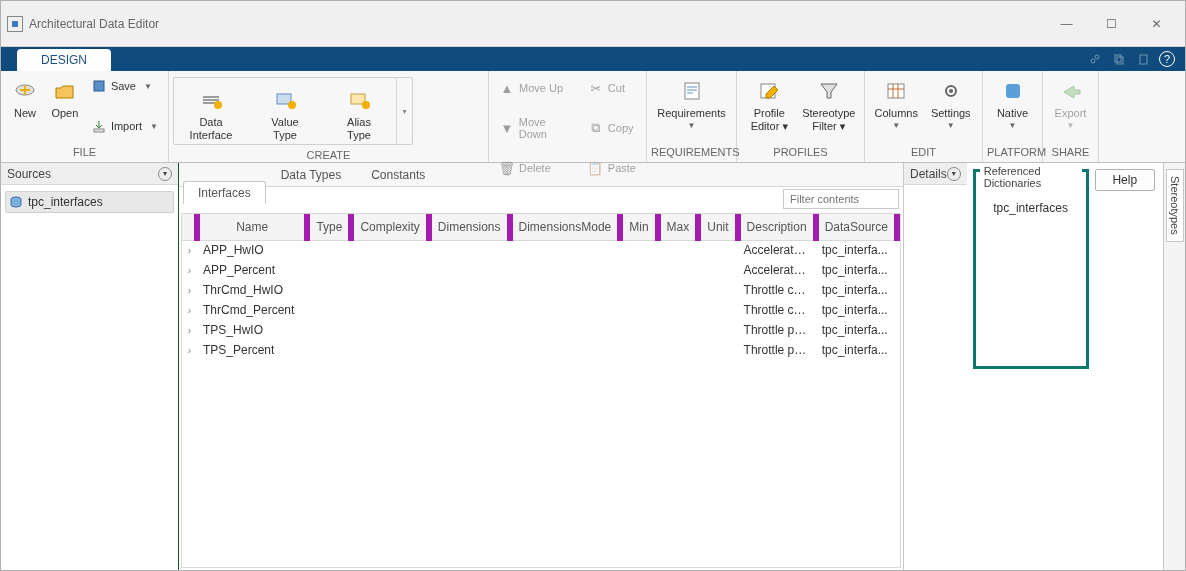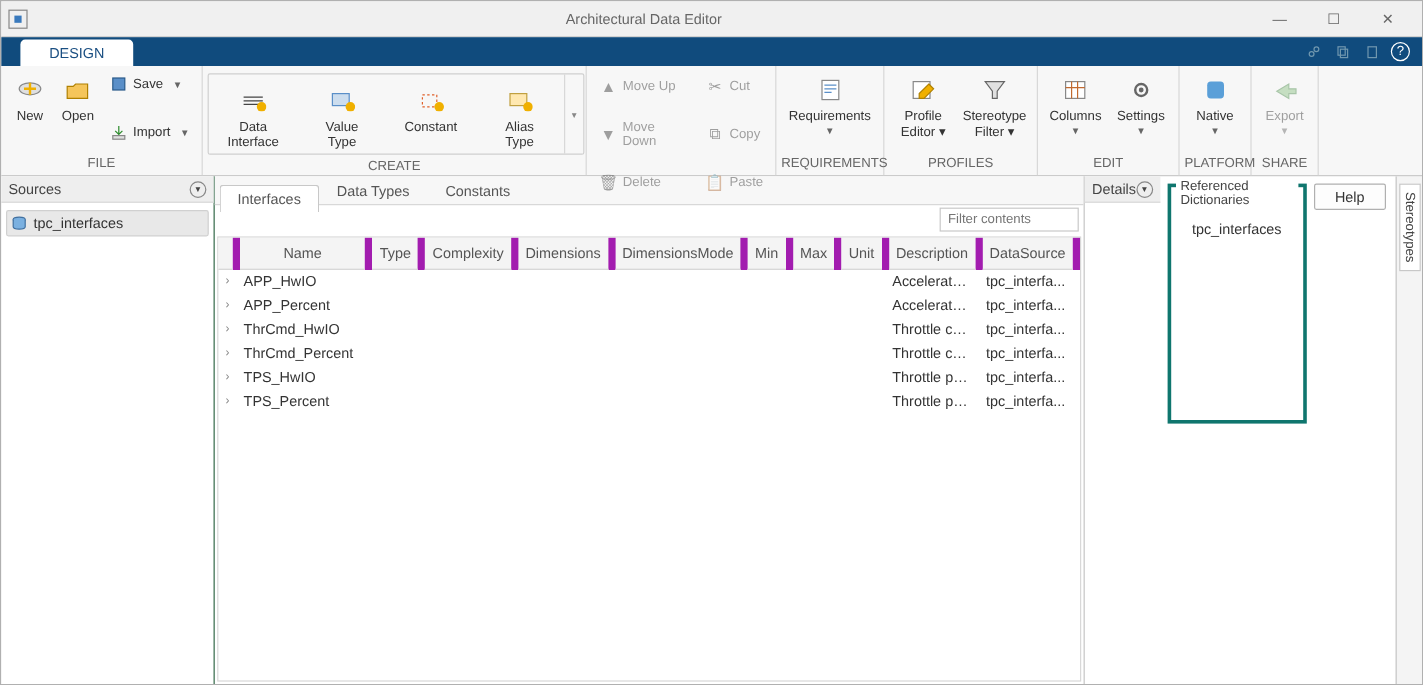--- a/index.html
+++ b/index.html
@@ -1,19 +1,19 @@
 <!DOCTYPE html>
 <html><head>
 <meta charset="utf-8">
 <style>
 * { box-sizing: border-box; margin: 0; padding: 0; font-family: "Segoe UI", Arial, sans-serif; }
 body { width: 1186px; height: 571px; background: #f0f0f0; border: 1px solid #b0b0b0; overflow: hidden; display: flex; flex-direction: column; font-size: 12px; color: #333; }
 
 
-.titlebar { height: 30px; background: #f0f0f0; display: flex; align-items: center; padding: 0 6px; border-bottom: 1px solid #d0d0d0; text-align: center; }
+.titlebar { height: 46px; background: #f0f0f0; display: flex; align-items: center; padding: 0 6px; border-bottom: 1px solid #d0d0d0; }
 .titlebar .icon { width: 16px; height: 16px; border: 1px solid #888; margin-right: 6px; display: flex; align-items: center; justify-content: center; font-size: 10px; }
 .titlebar .title { flex: 1; color: #666; }
 .titlebar .winbtn { width: 45px; height: 100%; display: flex; align-items: center; justify-content: center; color: #666; cursor: default; }
 
 
 .tabstrip { height: 24px; background: #104b7d; position: relative; display: flex; align-items: flex-end; }
 .tabstrip .tab { height: 22px; background: #fff; color: #1b4f82; padding: 0 24px; font-size: 12px; display: flex; align-items: center; border-radius: 4px 4px 0 0; margin-left: 16px; font-weight: 400; }
 .tabstrip .right { position: absolute; right: 10px; top: 0; height: 100%; display: flex; align-items: center; gap: 8px; }
 .tabstrip .right .ticon { width: 16px; height: 16px; display:flex; align-items:center; justify-content:center; opacity: 0.8; }
 .helpcircle { width: 16px; height: 16px; border-radius: 50%; border: 1px solid #fff; color:#fff; font-size:11px; display:flex; align-items:center; justify-content:center; }
@@ -49,21 +49,21 @@
 .panelhdr .sp { flex:1; }
 .panelhdr .circ { width:14px; height:14px; border:1px solid #888; border-radius:50%; display:flex; align-items:center; justify-content:center; font-size:8px; }
 .srclist { padding: 6px 4px; }
 .srcitem { display: flex; align-items: center; height: 22px; padding: 0 2px; background: #e8e8e8; border: 1px solid #d0d0d0; border-radius: 2px; }
 .srcitem .sicon { width:16px; height:16px; margin-right:4px; display:flex; align-items:center; justify-content:center; color:#3a7abd; }
 
 
 .center { flex: 1; display: flex; flex-direction: column; background:#fff; min-width: 0; }
 .subtabs { height: 24px; display: flex; border-bottom: 1px solid #d8d8d8; background: #f7f7f7; padding-left: 4px;}
 .subtab { padding: 0 14px; display: flex; align-items: center; font-size: 12px; color: #555; border: 1px solid transparent; border-bottom: none; cursor: default;}
-.subtab.active { background: #fff; border-color: #c8c8c8; border-radius: 3px 3px 0 0; position:relative; top:7px; }
+.subtab.active { background: #fff; border-color: #c8c8c8; border-radius: 3px 3px 0 0; position:relative; top:18px; }
 .filterrow { height: 26px; display:flex; justify-content:flex-end; padding: 2px 4px; }
 .filterinput { width: 116px; height: 20px; border: 1px solid #c8c8c8; padding: 0 6px; font-size: 11px; color: #888; }
 .tablewrap { flex: 1; overflow: auto; border: 1px solid #d8d8d8; margin: 0 2px 2px 2px; }
 table { border-collapse: collapse; width: 100%; font-size: 12px; }
 th { background: #f4f4f4; border-right: 6px solid #a21caf; border-bottom: 1px solid #d8d8d8; padding: 4px 6px; font-weight: normal; color: #555; height: 26px; white-space: nowrap; text-align:center;}
 th.namecol { text-align: center; width: 150px; }
 td { padding: 2px 6px; height: 20px; white-space: nowrap; overflow: hidden; text-overflow: ellipsis; color: #333; }
 td.chev { width: 14px; color:#888; font-size:10px; text-align:center; padding:0;}
 td.trunc { max-width: 70px; }
 
@@ -182,29 +182,20 @@
               <svg width="22" height="18">
                 <rect x="3" y="3" width="14" height="10" fill="#cde" stroke="#5a8fc8"></rect>
                 <circle cx="18" cy="14" r="4" fill="#f0b000"></circle>
               </svg>
             </div>
           <div class="btxt">Value<br>Type</div>
         </div>
         <div class="bigbtn">
           <div class="bicon">
               <svg width="22" height="18">
-                <rect x="4" y="4" width="12" height="10" fill="none" stroke="#e0602a" stroke-dasharray="2"></rect>
-                <circle cx="18" cy="14" r="4" fill="#f0b000"></circle>
-              </svg>
-            </div>
-          <div class="btxt">Constant</div>
-        </div>
-        <div class="bigbtn">
-          <div class="bicon">
-              <svg width="22" height="18">
                 <rect x="3" y="3" width="14" height="10" fill="#ffe8b0" stroke="#c0a040"></rect>
                 <circle cx="18" cy="14" r="4" fill="#f0b000"></circle>
               </svg>
             </div>
           <div class="btxt">Alias<br>Type</div>
         </div>
         <div class="exp">▾</div>
       </div>
     </div>
     <div class="lbl">CREATE</div>

